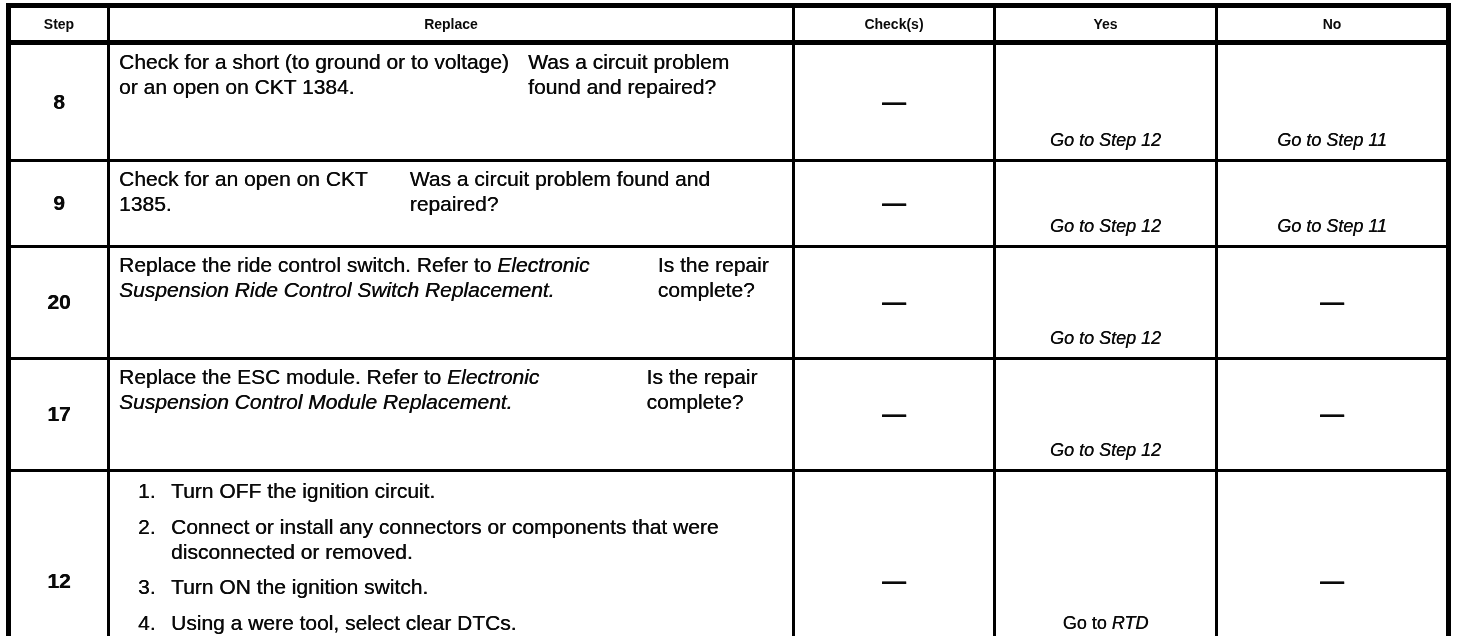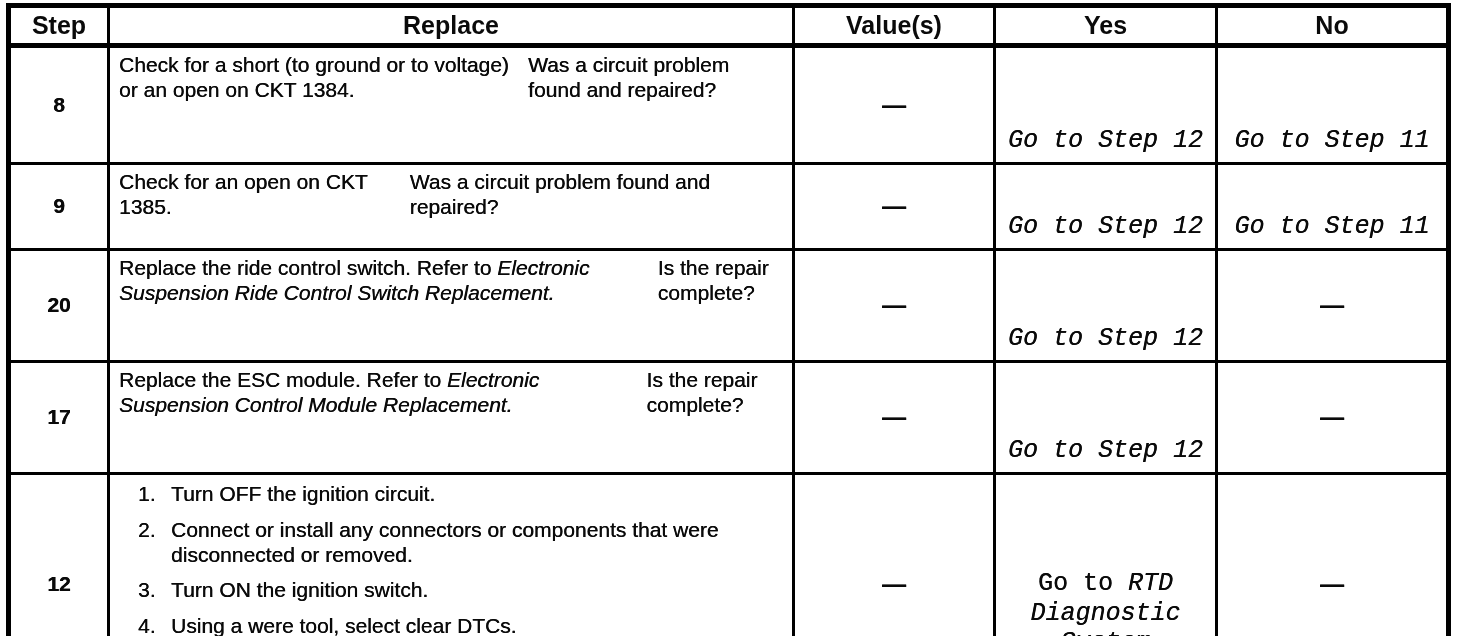--- a/index.html
+++ b/index.html
@@ -23,21 +23,21 @@
     width: 1440px;
     background: #ffffff;
   }
   table.diag, table.diag td, table.diag th {
     border: 3px solid #000;
   }
   table.diag {
     border-width: 5px;
   }
   th {
-    font-size: 25px;
+    font-size: 14px;
     font-weight: bold;
     text-align: center;
     padding: 3px 2px;
     border-bottom-width: 5px !important;
     height: 26px;
   }
   td {
     font-size: 21px;
     line-height: 1.18;
     padding: 0;
@@ -68,21 +68,21 @@
     text-align: center;
     font-weight: bold;
     font-size: 24px;
   }
   td.goto {
     vertical-align: bottom;
     text-align: center;
     padding: 0 4px 7px 4px;
   }
   .it { font-style: italic; }
-  .goto .it, .goto .up { font-size: 25px; font-family: Liberation Mono, monospace; }
+  .goto .it, .goto .up { font-size: 18px; }
   ol.steps {
     margin: 2px 0 0 0;
     padding: 0;
     list-style: none;
   }
   ol.steps .li-row {
     display: flex;
     padding-left: 19px;
     margin-bottom: 11px;
   }
@@ -108,21 +108,21 @@
       <col style="width:100px">
       <col style="width:685px">
       <col style="width:201px">
       <col style="width:222px">
       <col style="width:232px">
     </colgroup>
     <thead>
       <tr>
         <th>Step</th>
         <th>Replace</th>
-        <th>Value(s)</th>
+        <th>Check(s)</th>
         <th>Yes</th>
         <th>No</th>
       </tr>
     </thead>
     <tbody>
 
       <tr class="r8">
         <td class="step">8</td>
         <td class="action">
           <div class="action-flex">

